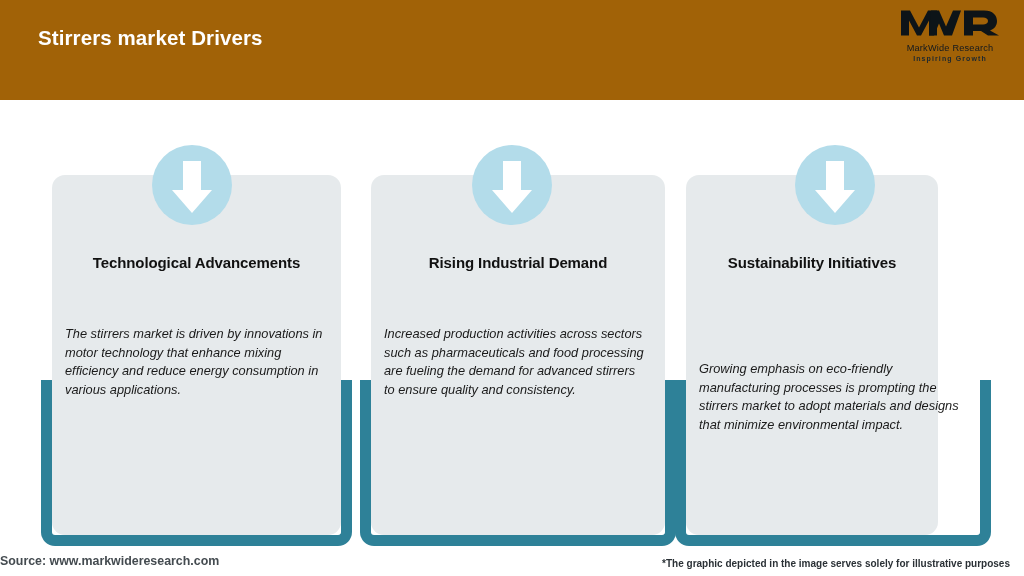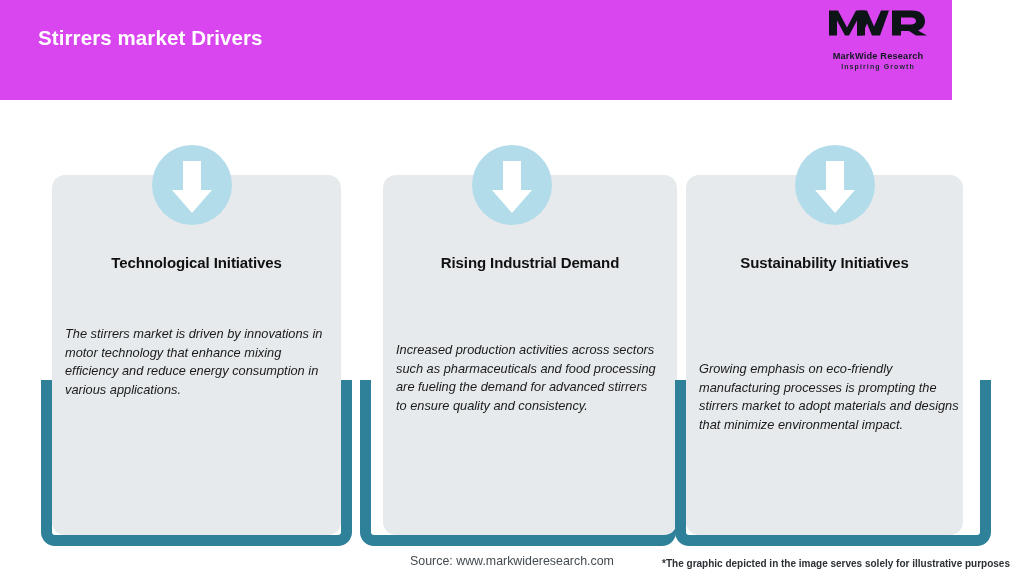--- a/index.html
+++ b/index.html
@@ -13,24 +13,23 @@
     font-family: "Liberation Sans", sans-serif;
     overflow: hidden;
     position: relative;
   }
 
   
   .header {
     position: absolute;
     left: 0;
     top: 0;
-    width: 920px;
+    width: 1024px;
     height: 100px;
-    background: #d946ef;
-    padding-left: 32px;
+    background: #a16207;
   }
   .header-title {
     position: absolute;
     left: 38px;
     top: 26px;
     font-size: 20.5px;
     font-weight: bold;
     color: #ffffff;
     letter-spacing: 0.1px;
     white-space: nowrap;
@@ -46,25 +45,25 @@
     text-align: center;
   }
   .logo-mark {
     width: 100px;
     height: 30px;
     margin: 0 auto;
     display: block;
   }
   .logo-name {
     font-size: 9.2px;
-    font-weight: bold;
+    font-weight: normal;
     color: #111820;
     letter-spacing: 0.2px;
     line-height: 11px;
-    margin-top: 13px;
+    margin-top: 5px;
   }
   .logo-tag {
     font-size: 7px;
     font-weight: bold;
     color: #1d2830;
     letter-spacing: 1.1px;
     line-height: 9px;
   }
 
   
@@ -120,23 +119,23 @@
     width: 80px;
     height: 80px;
   }
 
   
   .source {
     position: absolute;
     left: 0;
     width: 1024px;
     top: 554px;
-    text-align: center;
+    text-align: left;
     font-size: 12.4px;
-    font-weight: normal;
+    font-weight: bold;
     color: #444b50;
   }
   .disclaimer {
     position: absolute;
     right: 14px;
     top: 558px;
     font-size: 10px;
     font-weight: bold;
     color: #2b3136;
     white-space: nowrap;
@@ -160,44 +159,44 @@
       </g>
     </svg>
     <div class="logo-name">MarkWide Research</div>
     <div class="logo-tag">Inspiring Growth</div>
   </div>
 </div>
 
 <div class="card-group">
   <div class="frame" style="left:41px; top:380px; width:311px; height:166px;"></div>
   <div class="card" style="left:52px; top:175px; width:289px; height:360px;">
-    <div class="card-title" style="top:79px;">Technological Initiatives</div>
+    <div class="card-title" style="top:79px;">Technological Advancements</div>
     <div class="card-body" style="left:13px; top:150px; width:258px;">The stirrers market is driven by innovations in motor technology that enhance mixing efficiency and reduce energy consumption in various applications.</div>
   </div>
   <div class="circle" style="left:152px; top:145px;"></div>
   <svg class="arrow-svg" style="left:152px; top:145px;" viewBox="0 0 80 80">
     <polygon points="31,16 49,16 49,45 60,45 40,68 20,45 31,45" fill="#ffffff"></polygon>
   </svg>
 </div>
 
 <div class="card-group">
   <div class="frame" style="left:360px; top:380px; width:316px; height:166px;"></div>
-  <div class="card" style="left:383px; top:175px; width:294px; height:360px;padding-left:44px;">
+  <div class="card" style="left:371px; top:175px; width:294px; height:360px;padding-left:44px;">
     <div class="card-title" style="top:79px;">Rising Industrial Demand</div>
-    <div class="card-body" style="left:13px; top:150px; width:264px;margin-top:16px;">Increased production activities across sectors such as pharmaceuticals and food processing are fueling the demand for advanced stirrers to ensure quality and consistency.</div>
+    <div class="card-body" style="left:13px; top:150px; width:264px;">Increased production activities across sectors such as pharmaceuticals and food processing are fueling the demand for advanced stirrers to ensure quality and consistency.</div>
   </div>
   <div class="circle" style="left:472px; top:145px;"></div>
   <svg class="arrow-svg" style="left:472px; top:145px;" viewBox="0 0 80 80">
     <polygon points="31,16 49,16 49,45 60,45 40,68 20,45 31,45" fill="#ffffff"></polygon>
   </svg>
 </div>
 
 <div class="card-group">
   <div class="frame" style="left:675px; top:380px; width:316px; height:166px;"></div>
-  <div class="card" style="left:686px; top:175px; width:277px; height:360px;">
+  <div class="card" style="left:686px; top:175px; width:252px; height:360px;">
     <div class="card-title" style="top:79px;">Sustainability Initiatives</div>
     <div class="card-body" style="left:13px; top:150px; width:264px;margin-top:35px;">Growing emphasis on eco-friendly manufacturing processes is prompting the stirrers market to adopt materials and designs that minimize environmental impact.</div>
   </div>
   <div class="circle" style="left:795px; top:145px;"></div>
   <svg class="arrow-svg" style="left:795px; top:145px;" viewBox="0 0 80 80">
     <polygon points="31,16 49,16 49,45 60,45 40,68 20,45 31,45" fill="#ffffff"></polygon>
   </svg>
 </div>
 
 <div class="source">Source: www.markwideresearch.com</div>

